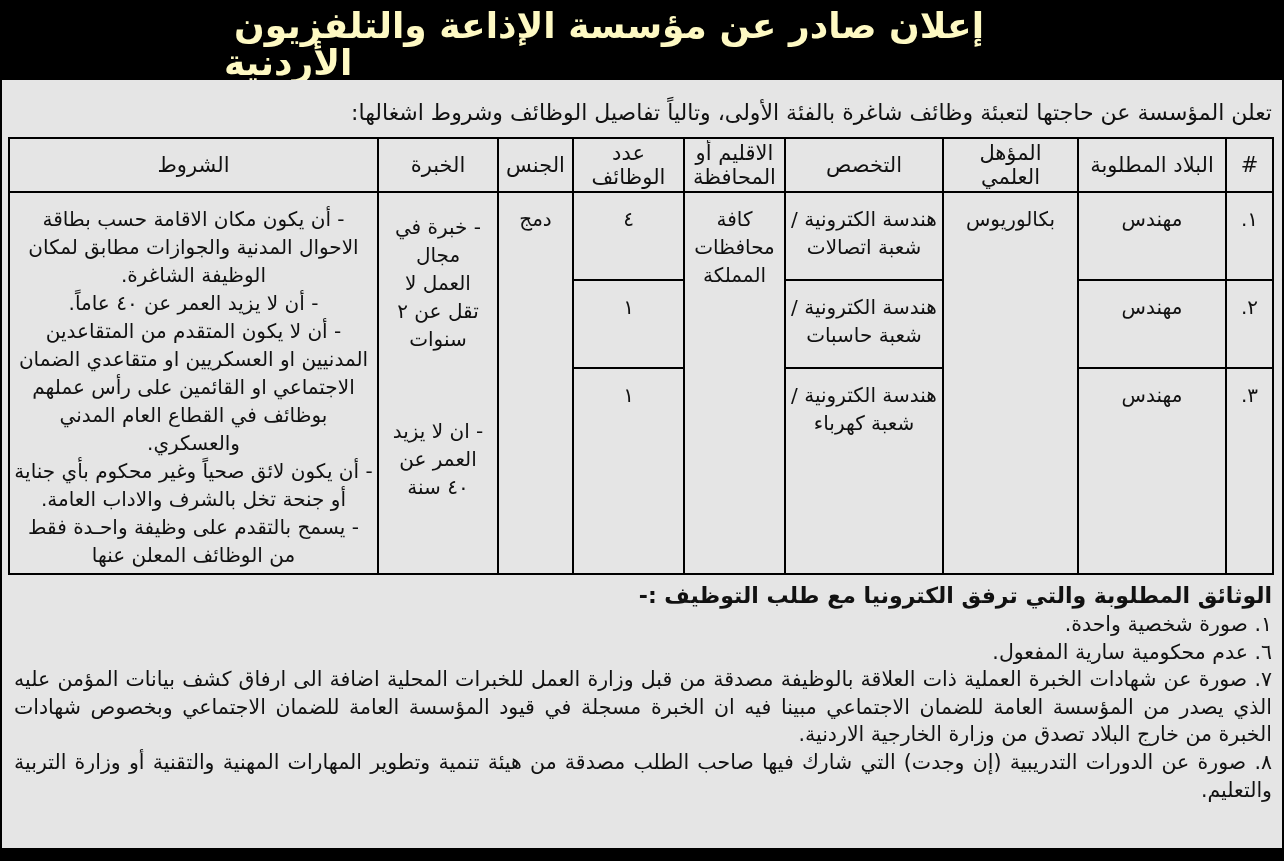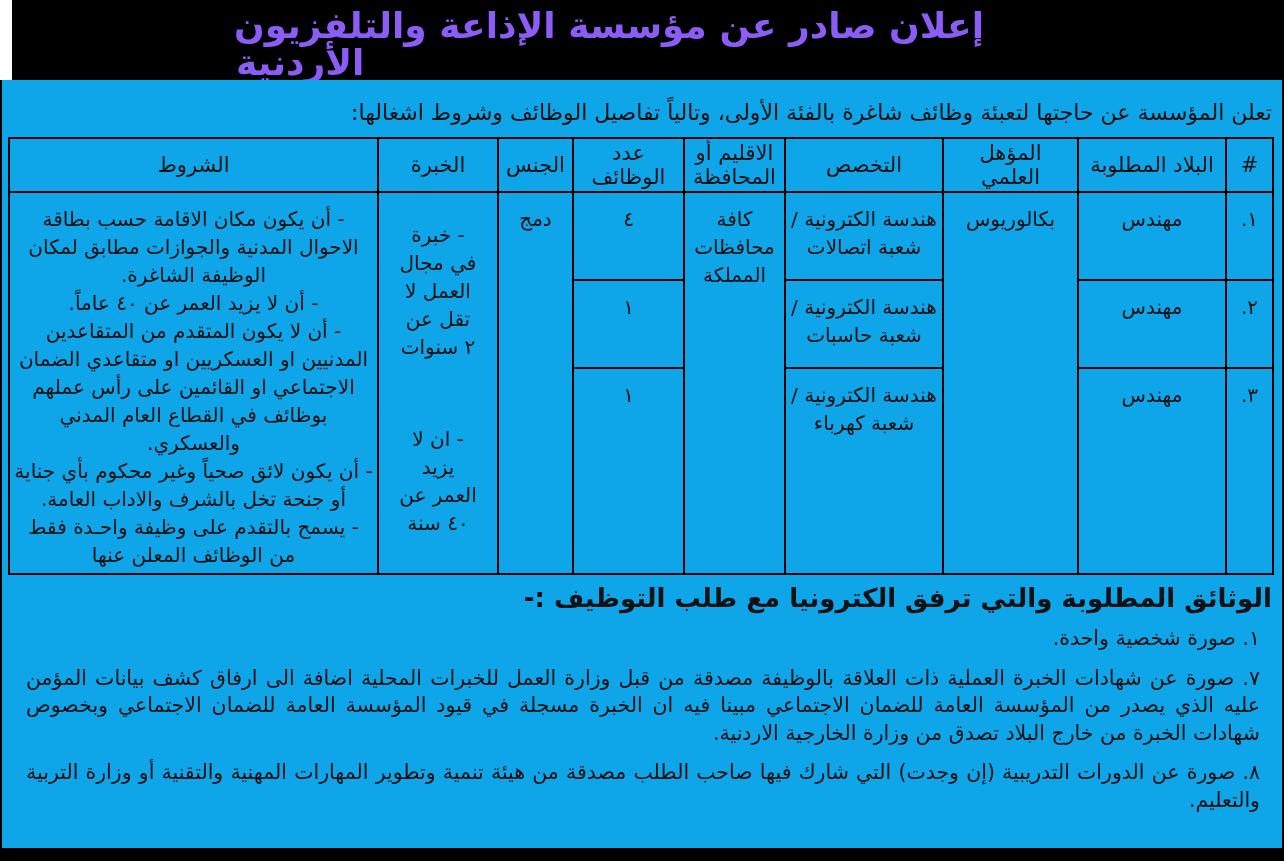--- a/index.html
+++ b/index.html
@@ -11,24 +11,24 @@
     margin: 0 auto;
     background: #ffffff;
     font-family: "DejaVu Sans", sans-serif;
     color: #111;
     overflow: hidden;
     direction: rtl;
   }
   
   .banner {
     position: absolute;
-    top: 0; left: 12px; right: 0;
+    top: 0; left: 0; right: 0;
     height: 80px;
     background: #000;
-    color: #8b5cf6;
+    color: #fef9c3;
   }
   .banner-line1 {
     position: absolute;
     top: 5px;
     right: 300px;
     font-size: 36px;
     font-weight: bold;
     white-space: nowrap;
   }
   .banner-line2 {
@@ -39,21 +39,21 @@
     font-weight: bold;
     white-space: nowrap;
     margin-left: 12px;
   }
   
   .content {
     position: absolute;
     top: 80px; left: 0; right: 0; bottom: 13px;
     border-left: 2px solid #000;
     border-right: 2px solid #000;
-    background: #0ea5e9;
+    background: #e5e5e5;
   }
   .intro {
     margin: 0;
     padding: 20px 10px 12px 0;
     font-size: 22px;
     text-align: right;
   }
   
   table.jobs {
     border-collapse: collapse;
@@ -84,32 +84,32 @@
   tr.row-1, tr.row-2 { height: 57px; }
   tr.row-3 { height: 174px; }
   td.cell-conditions {
     text-align: justify;
     padding: 6px 10px 4px 8px;
     line-height: 29px;
     margin-left: 26px;
   }
   td.cell-conditions p { margin: 0; }
   td.cell-experience { padding-top: 14px; }
-  td.cell-experience p { margin: 16px; }
+  td.cell-experience p { margin: 8px; }
   td.cell-experience p.exp-first { margin-bottom: 64px; }
   
   .docs { padding: 6px 10px 0 12px; }
   .docs-heading {
     margin: 2px 0 3px;
-    font-size: 26px;
+    font-size: 22px;
     font-weight: bold;
     text-align: right;
   }
   .doc-item, .closing {
-    margin: 12px;
+    margin: 0;
     font-size: 20.5px;
     line-height: 27.6px;
     text-align: justify;
   }
   
   .bottom-bar {
     position: absolute;
     left: 0; right: 0; bottom: 0;
     height: 13px;
     background: #000;
@@ -186,20 +186,21 @@
           <td>مهندس</td>
           <td>هندسة الكترونية / شعبة كهرباء</td>
           <td>١</td>
         </tr>
       </tbody>
     </table>
 
     <div class="docs">
       <p class="docs-heading">الوثائق المطلوبة  والتي ترفق الكترونيا مع طلب التوظيف :-</p>
       <p class="doc-item">١. صورة شخصية واحدة.</p>
+      <p class="doc-item">٦. عدم محكومية سارية المفعول.</p>
       <p class="doc-item">٧. صورة عن شهادات الخبرة العملية ذات العلاقة بالوظيفة مصدقة من قبل وزارة العمل للخبرات المحلية اضافة الى ارفاق  كشف بيانات المؤمن عليه الذي يصدر من المؤسسة العامة للضمان الاجتماعي مبينا فيه ان الخبرة مسجلة في قيود المؤسسة العامة للضمان الاجتماعي وبخصوص شهادات الخبرة من خارج البلاد تصدق من وزارة الخارجية الاردنية.</p>
       <p class="doc-item">٨. صورة عن الدورات التدريبية (إن وجدت) التي شارك فيها صاحب الطلب مصدقة من هيئة تنمية وتطوير المهارات المهنية والتقنية أو وزارة التربية والتعليم.</p>
 
     </div>
 
   </div>
 
   <div class="bottom-bar"></div>
 
 </div>

